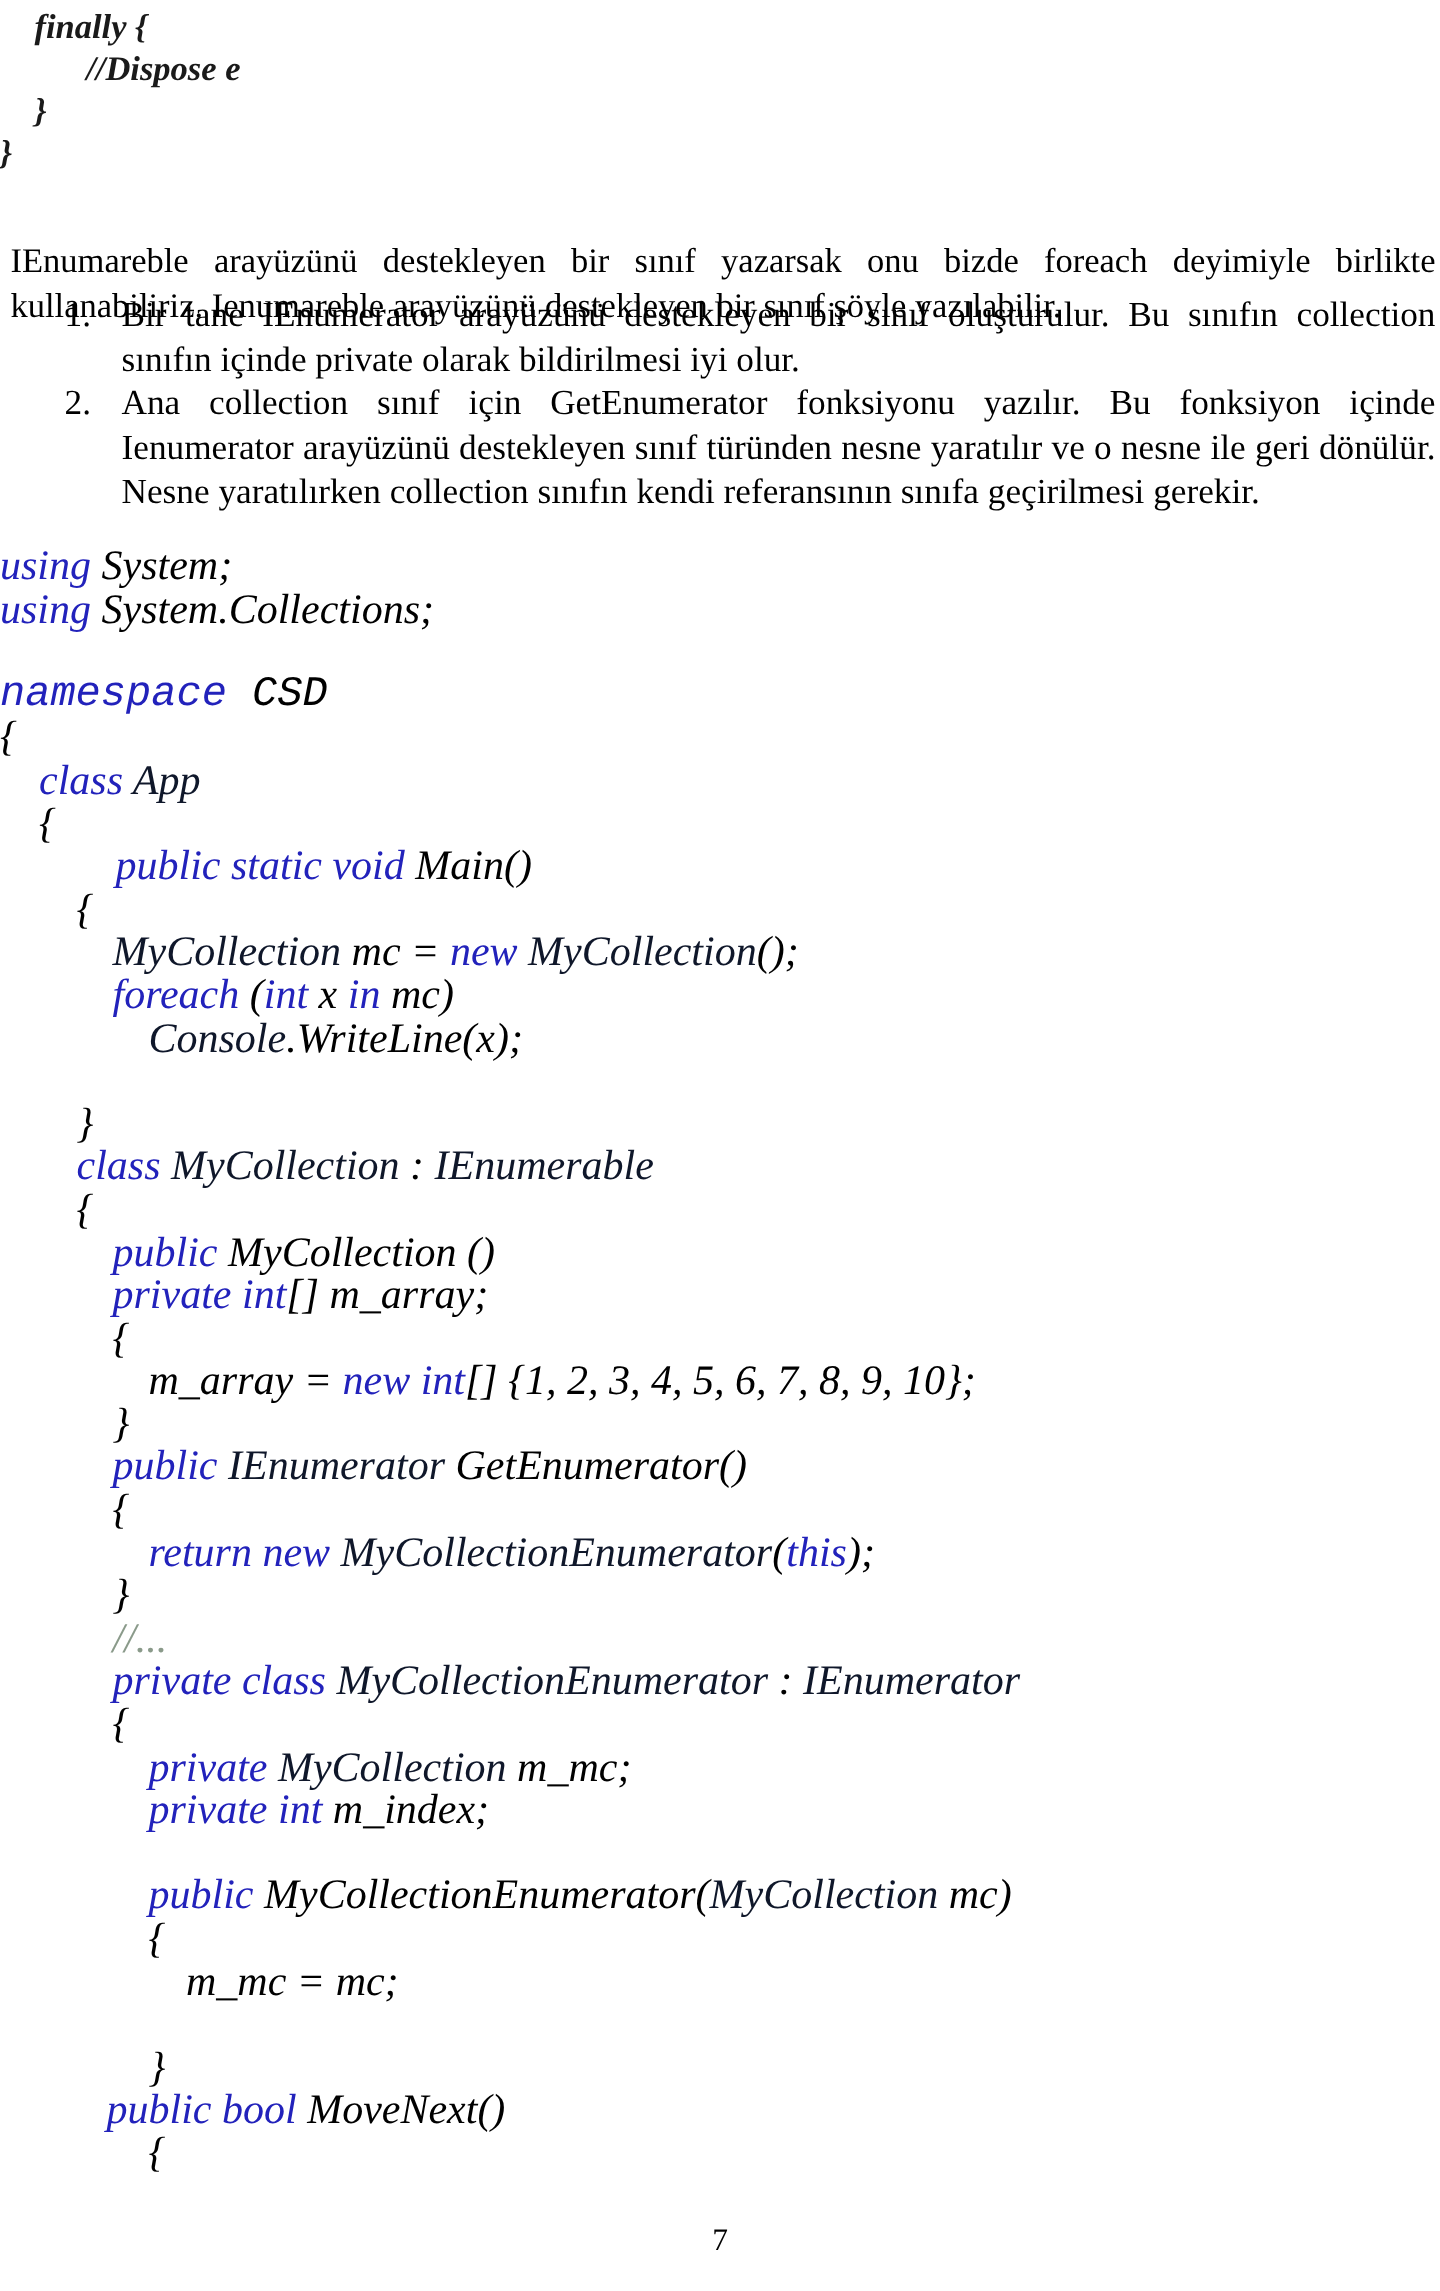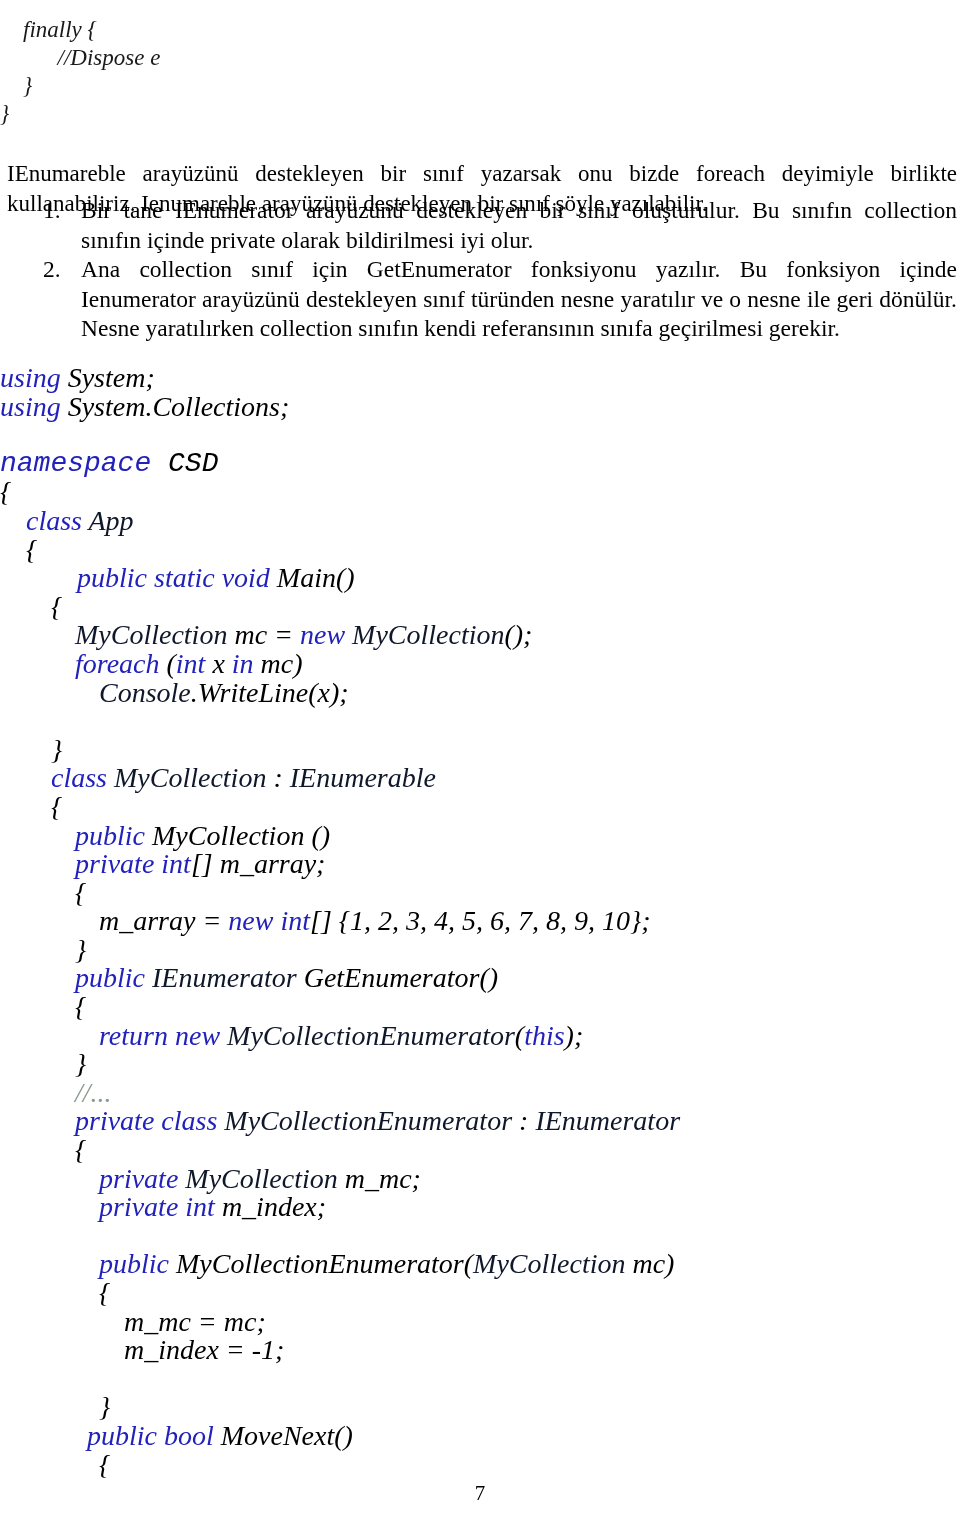--- a/index.html
+++ b/index.html
@@ -21,22 +21,23 @@
     width: 960px;
     height: 1527px;
     box-sizing: border-box;
     padding: 0;
   }
 
   
   .codefrag {
     position: absolute;
     left: 0;
-    top: 16px;
+    top: 4px;
     width: 845px;
+    font-weight: bold;
   }
   .code-line {
     font-family: "Liberation Serif", "DejaVu Serif", serif;
     font-style: italic;
     font-size: 23px;
     line-height: 28px;
     white-space: pre;
     color: #1a1a1a;
   }
 
@@ -161,22 +162,21 @@
       <div class="cl" style="padding-left: 75px;"><span class="pl">}</span></div>
       <div class="cl" style="padding-left: 75px;"><span class="cmt">//...</span></div>
       <div class="cl" style="padding-left: 75px;"><span class="kw">private class </span><span class="type">MyCollectionEnumerator</span><span class="pl"> : </span><span class="type">IEnumerator</span></div>
       <div class="cl" style="padding-left: 75px;"><span class="pl">{</span></div>
       <div class="cl" style="padding-left: 99px;"><span class="kw">private </span><span class="type">MyCollection </span><span class="pl">m_mc;</span></div>
       <div class="cl" style="padding-left: 99px;"><span class="kw">private int </span><span class="pl">m_index;</span></div>
       <div class="cl" style="padding-left: 0px;">&nbsp;</div>
       <div class="cl" style="padding-left: 99px;"><span class="kw">public </span><span class="pl">MyCollectionEnumerator(</span><span class="type">MyCollection </span><span class="pl">mc)</span></div>
       <div class="cl" style="padding-left: 99px;"><span class="pl">{</span></div>
       <div class="cl" style="padding-left: 124px;"><span class="pl">m_mc = mc;</span></div>
-      <div class="cl" style="padding-left: 124px;"><span class="pl">m_index = -1;</span></div>
       <div class="cl" style="padding-left: 0px;">&nbsp;</div>
       <div class="cl" style="padding-left: 99px;"><span class="pl">}</span></div>
-      <div class="cl" style="padding-left: 71px; margin-left: 16px;"><span class="kw">public bool </span><span class="pl">MoveNext()</span></div>
+      <div class="cl" style="padding-left: 71px;"><span class="kw">public bool </span><span class="pl">MoveNext()</span></div>
       <div class="cl" style="padding-left: 99px;"><span class="pl">{</span></div>
     </div>
 
   <div class="pagenum">7</div>
 
 </div>
 
 </body></html>

